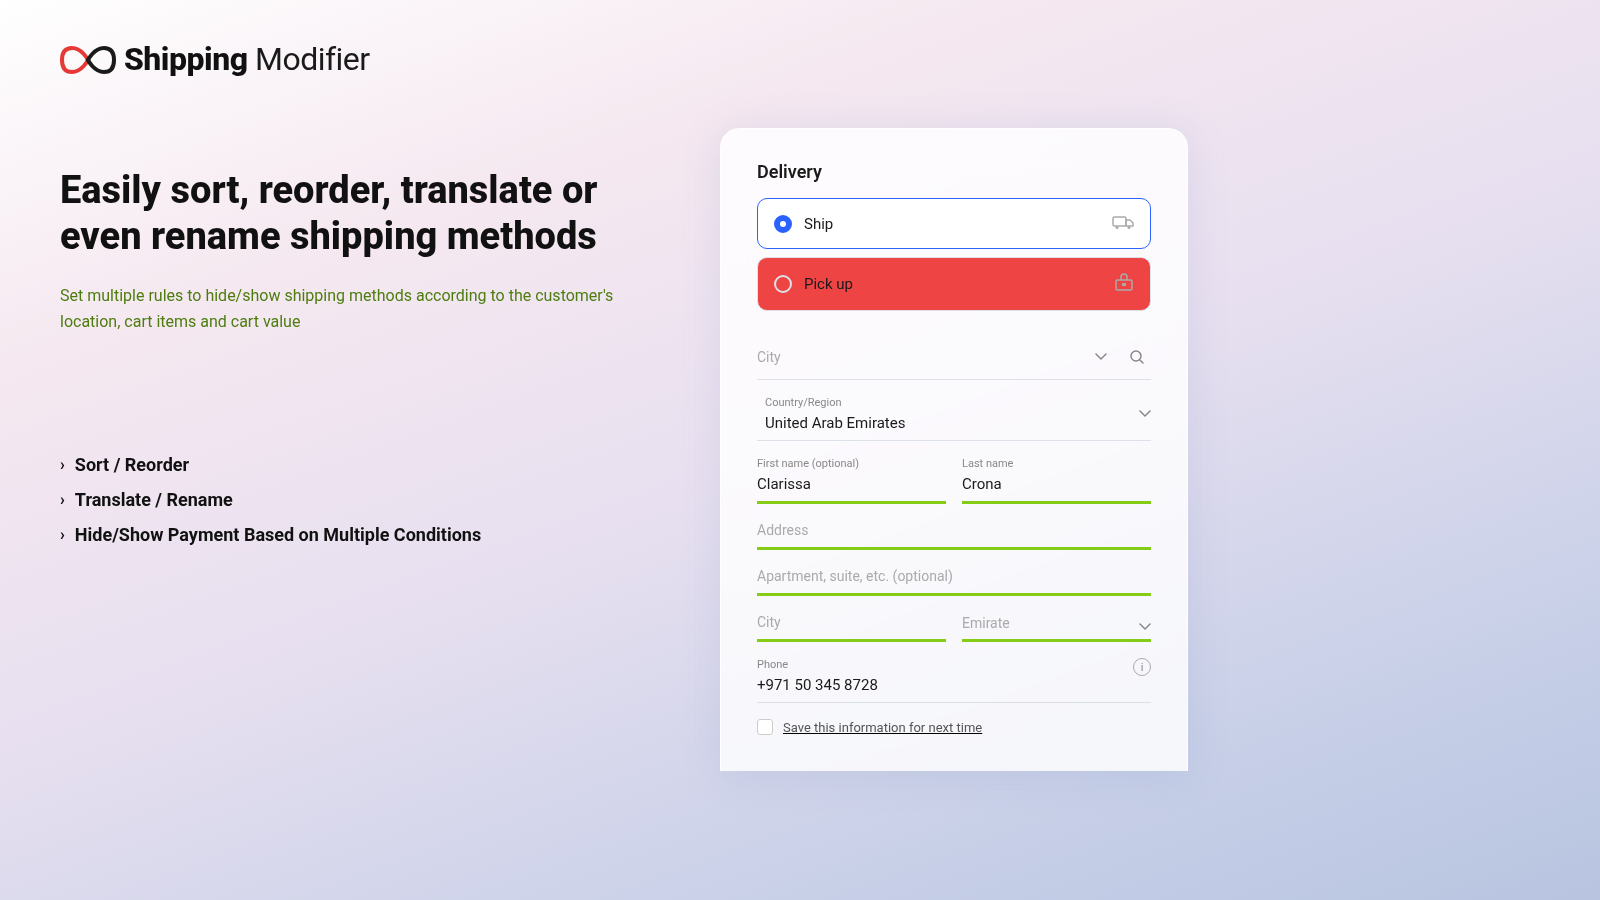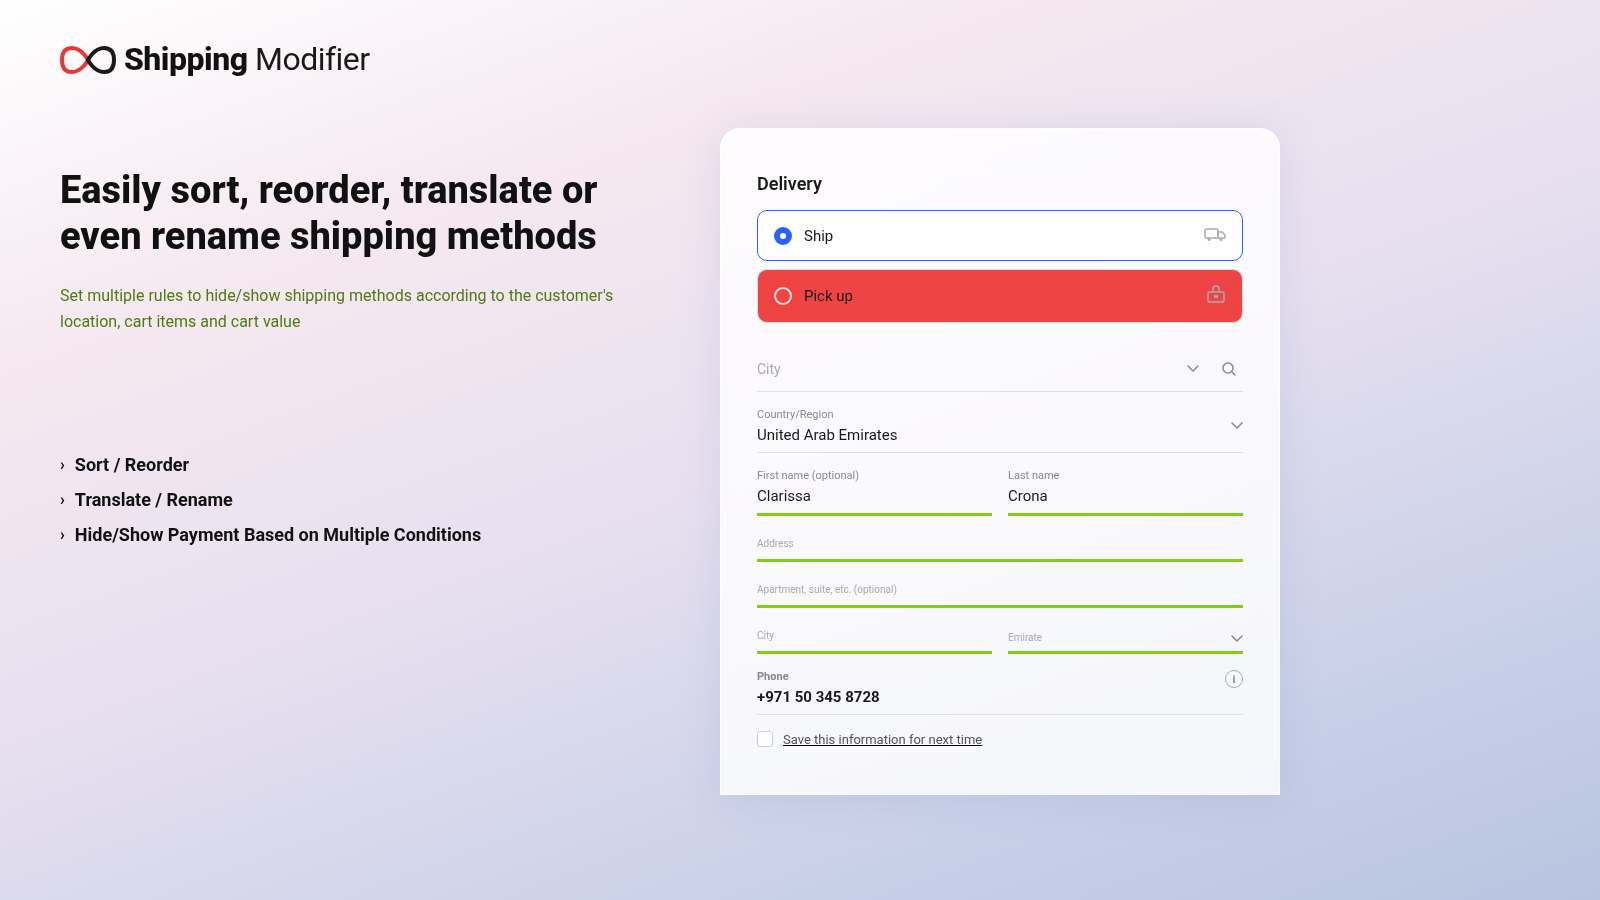--- a/index.html
+++ b/index.html
@@ -118,22 +118,22 @@
       flex: 1;
       display: flex;
       justify-content: flex-start;
       align-items: flex-start;
     }
 
     .checkout-card {
       background: rgba(255, 255, 255, 0.82);
       backdrop-filter: blur(20px);
       border-radius: 20px 20px 0 0;
-      padding: 44px 36px;
-      width: 560px;
+      padding: 32px 36px;
+      width: 468px;
       min-height: 620px;
       box-shadow: 0 4px 40px rgba(100, 120, 180, 0.15);
       border: 1px solid rgba(255,255,255,0.9);
       border-bottom: none;
     }
 
     .section-title {
       font-size: 18px;
       font-weight: 600;
       color: #1a1a1a;
@@ -224,21 +224,21 @@
       margin-bottom: 4px;
       display: block;
     }
 
     .field-value {
       font-size: 15px;
       color: #1a1a1a;
     }
 
     .field-placeholder {
-      font-size: 10px;
+      font-size: 14px;
       color: #aaa;
     }
 
     .city-row {
       display: flex;
       align-items: center;
       border-bottom: 1px solid #dce0e8;
       padding: 12px 0 8px 0;
       margin-bottom: 4px;
     }
@@ -269,35 +269,35 @@
     .emirate-row {
       display: flex;
       align-items: center;
       border-bottom: 1px solid #dce0e8;
       padding: 12px 0 8px 0;
       margin-bottom: 4px;
     }
 
     .emirate-label-group {
       flex: 1;
+      margin-left: 8px;
     }
 
     .chevron-icon {
       color: #888;
       font-size: 12px;
     }
 
     .phone-row {
       display: flex;
       align-items: flex-start;
       justify-content: space-between;
       border-bottom: 1px solid #dce0e8;
       padding: 12px 0 8px 0;
       margin-bottom: 12px;
-      font-weight: bold;
     }
 
     .save-checkbox-row {
       display: flex;
       align-items: center;
       gap: 10px;
       padding: 4px 0;
       text-decoration: underline;
     }
 

